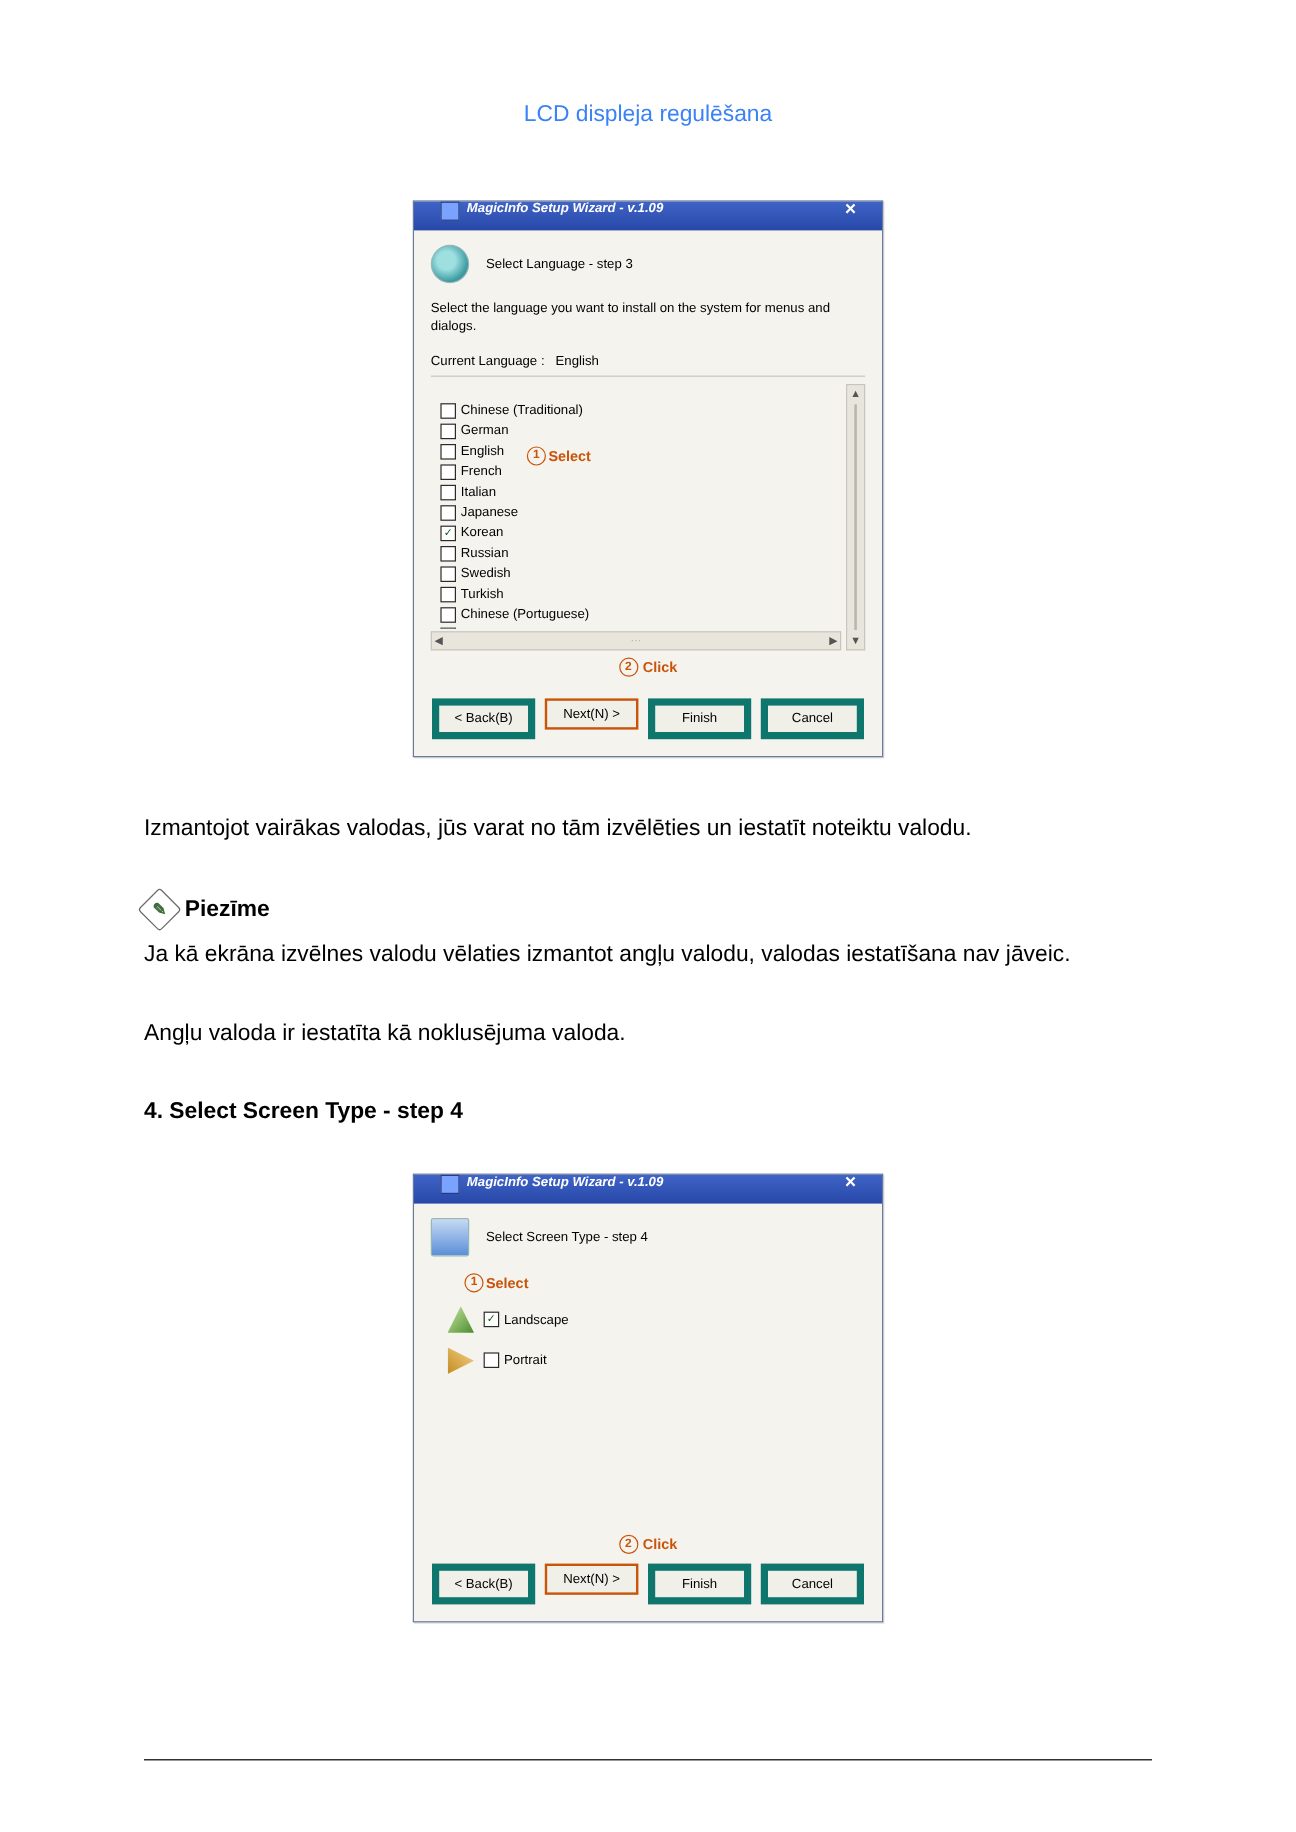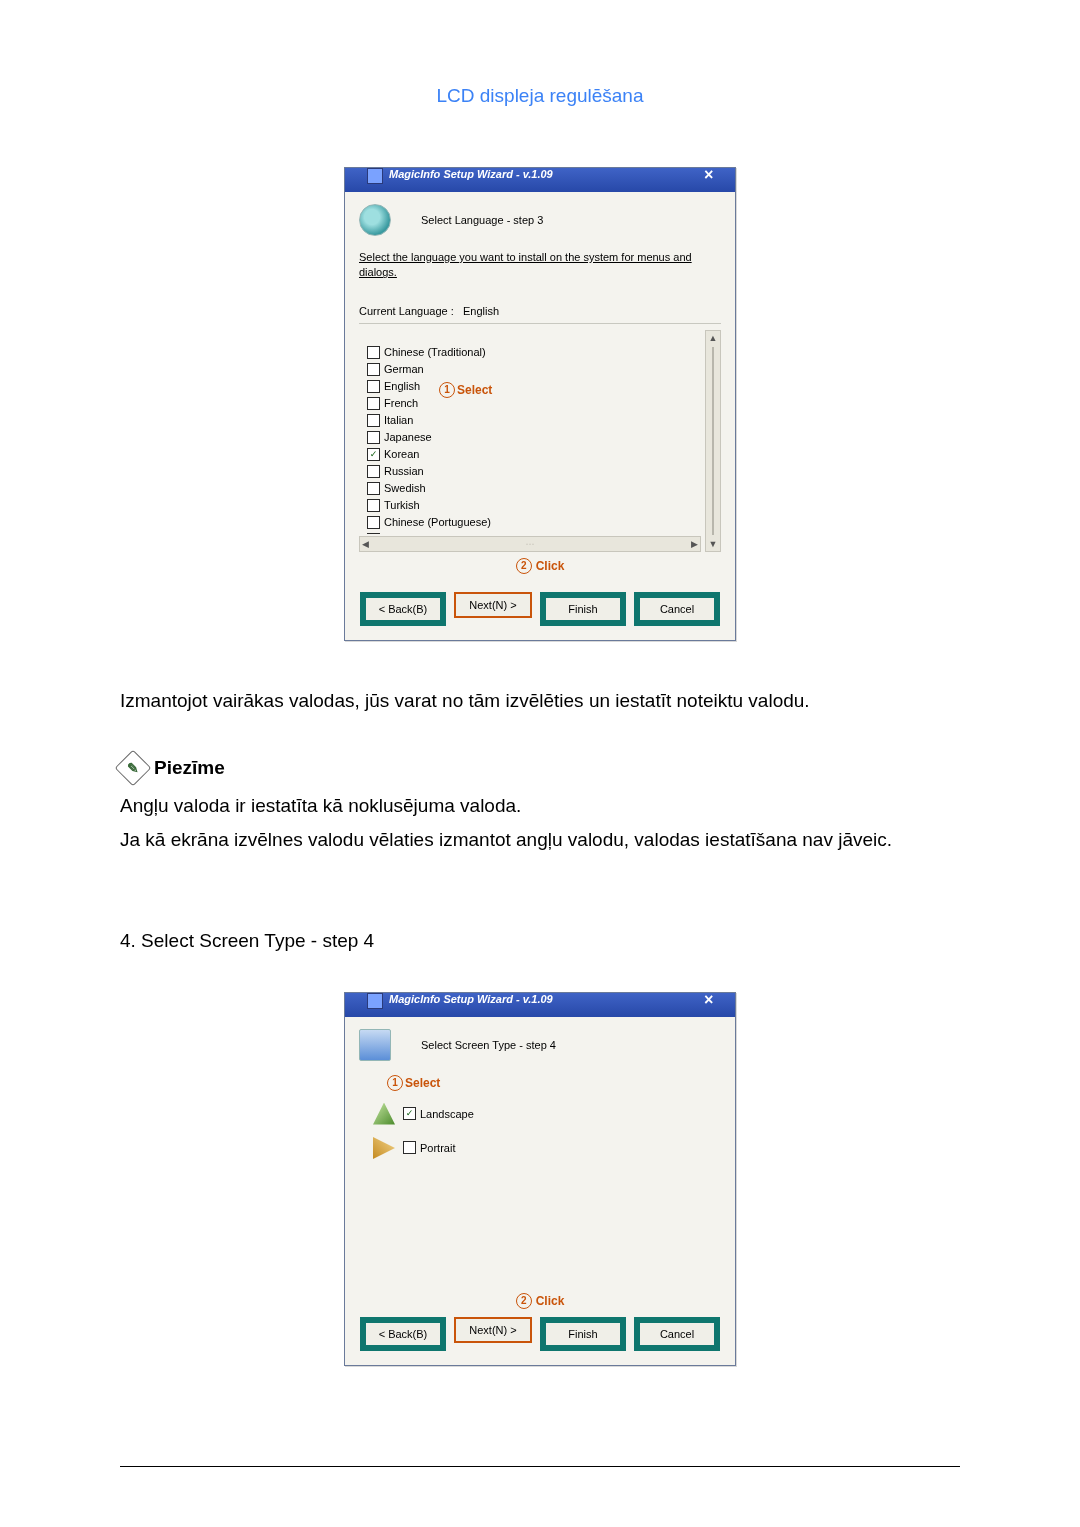--- a/index.html
+++ b/index.html
@@ -58,22 +58,22 @@
   }
   .step-icon {
     width: 30px; height: 30px; border: 1px solid #93b6b6;
     background: radial-gradient(circle at 40% 40%, #9edfe0 30%, #3a9aa0 70%);
     border-radius: 50%;
   }
   .step-icon.screen {
     border-radius: 2px;
     background: linear-gradient(#c6daf3, #5b8fd8);
   }
-  .step-title { font-size: 11px; margin-left: 16px; }
-  .instr { font-size: 11px; margin-bottom: 24px; line-height: 1.4; text-decoration: underline; }
+  .step-title { font-size: 11px; }
+  .instr { font-size: 11px; margin-bottom: 14px; line-height: 1.4; }
   .curlang { font-size: 11px; margin-bottom: 6px; }
 
   .lang-area {
     position: relative;
     border-top: 1px solid #c8c8c0;
     padding-top: 20px;
   }
   .lang-scroll {
     position: absolute; right: 0; top: 6px; bottom: 0; width: 16px;
     background: #e8e6dc; border: 1px solid #c8c6bc; box-sizing: border-box;
@@ -252,25 +252,25 @@
 
   <p class="para">Izmantojot vairākas valodas, jūs varat no tām izvēlēties un iestatīt noteiktu valodu.</p>
 
   <div class="note-block">
     <div class="note-head">
       <span class="note-icon">
           <span>✎</span>
         </span>
       <span>Piezīme</span>
     </div>
+    <p class="para">Ja kā ekrāna izvēlnes valodu vēlaties izmantot angļu valodu, valodas iestatīšana nav jāveic.</p>
     <p class="para" style="margin-bottom:4px;">Angļu valoda ir iestatīta kā noklusējuma valoda.</p>
-    <p class="para">Ja kā ekrāna izvēlnes valodu vēlaties izmantot angļu valodu, valodas iestatīšana nav jāveic.</p>
   </div>
 
-  <p class="para" style="margin-top:72px;">4. Select Screen Type - step 4</p>
+  <p class="para" style="margin-top:36px;font-weight:bold;">4. Select Screen Type - step 4</p>
 
   <div class="dialog">
     <div class="titlebar">
       <span class="app-icon"></span>
       <span>MagicInfo Setup Wizard - v.1.09</span>
       <span class="spacer"></span>
       <span class="close">×</span>
     </div>
     <div class="dlg-body" style="min-height:270px; position:relative;">
       <div class="step-row">

